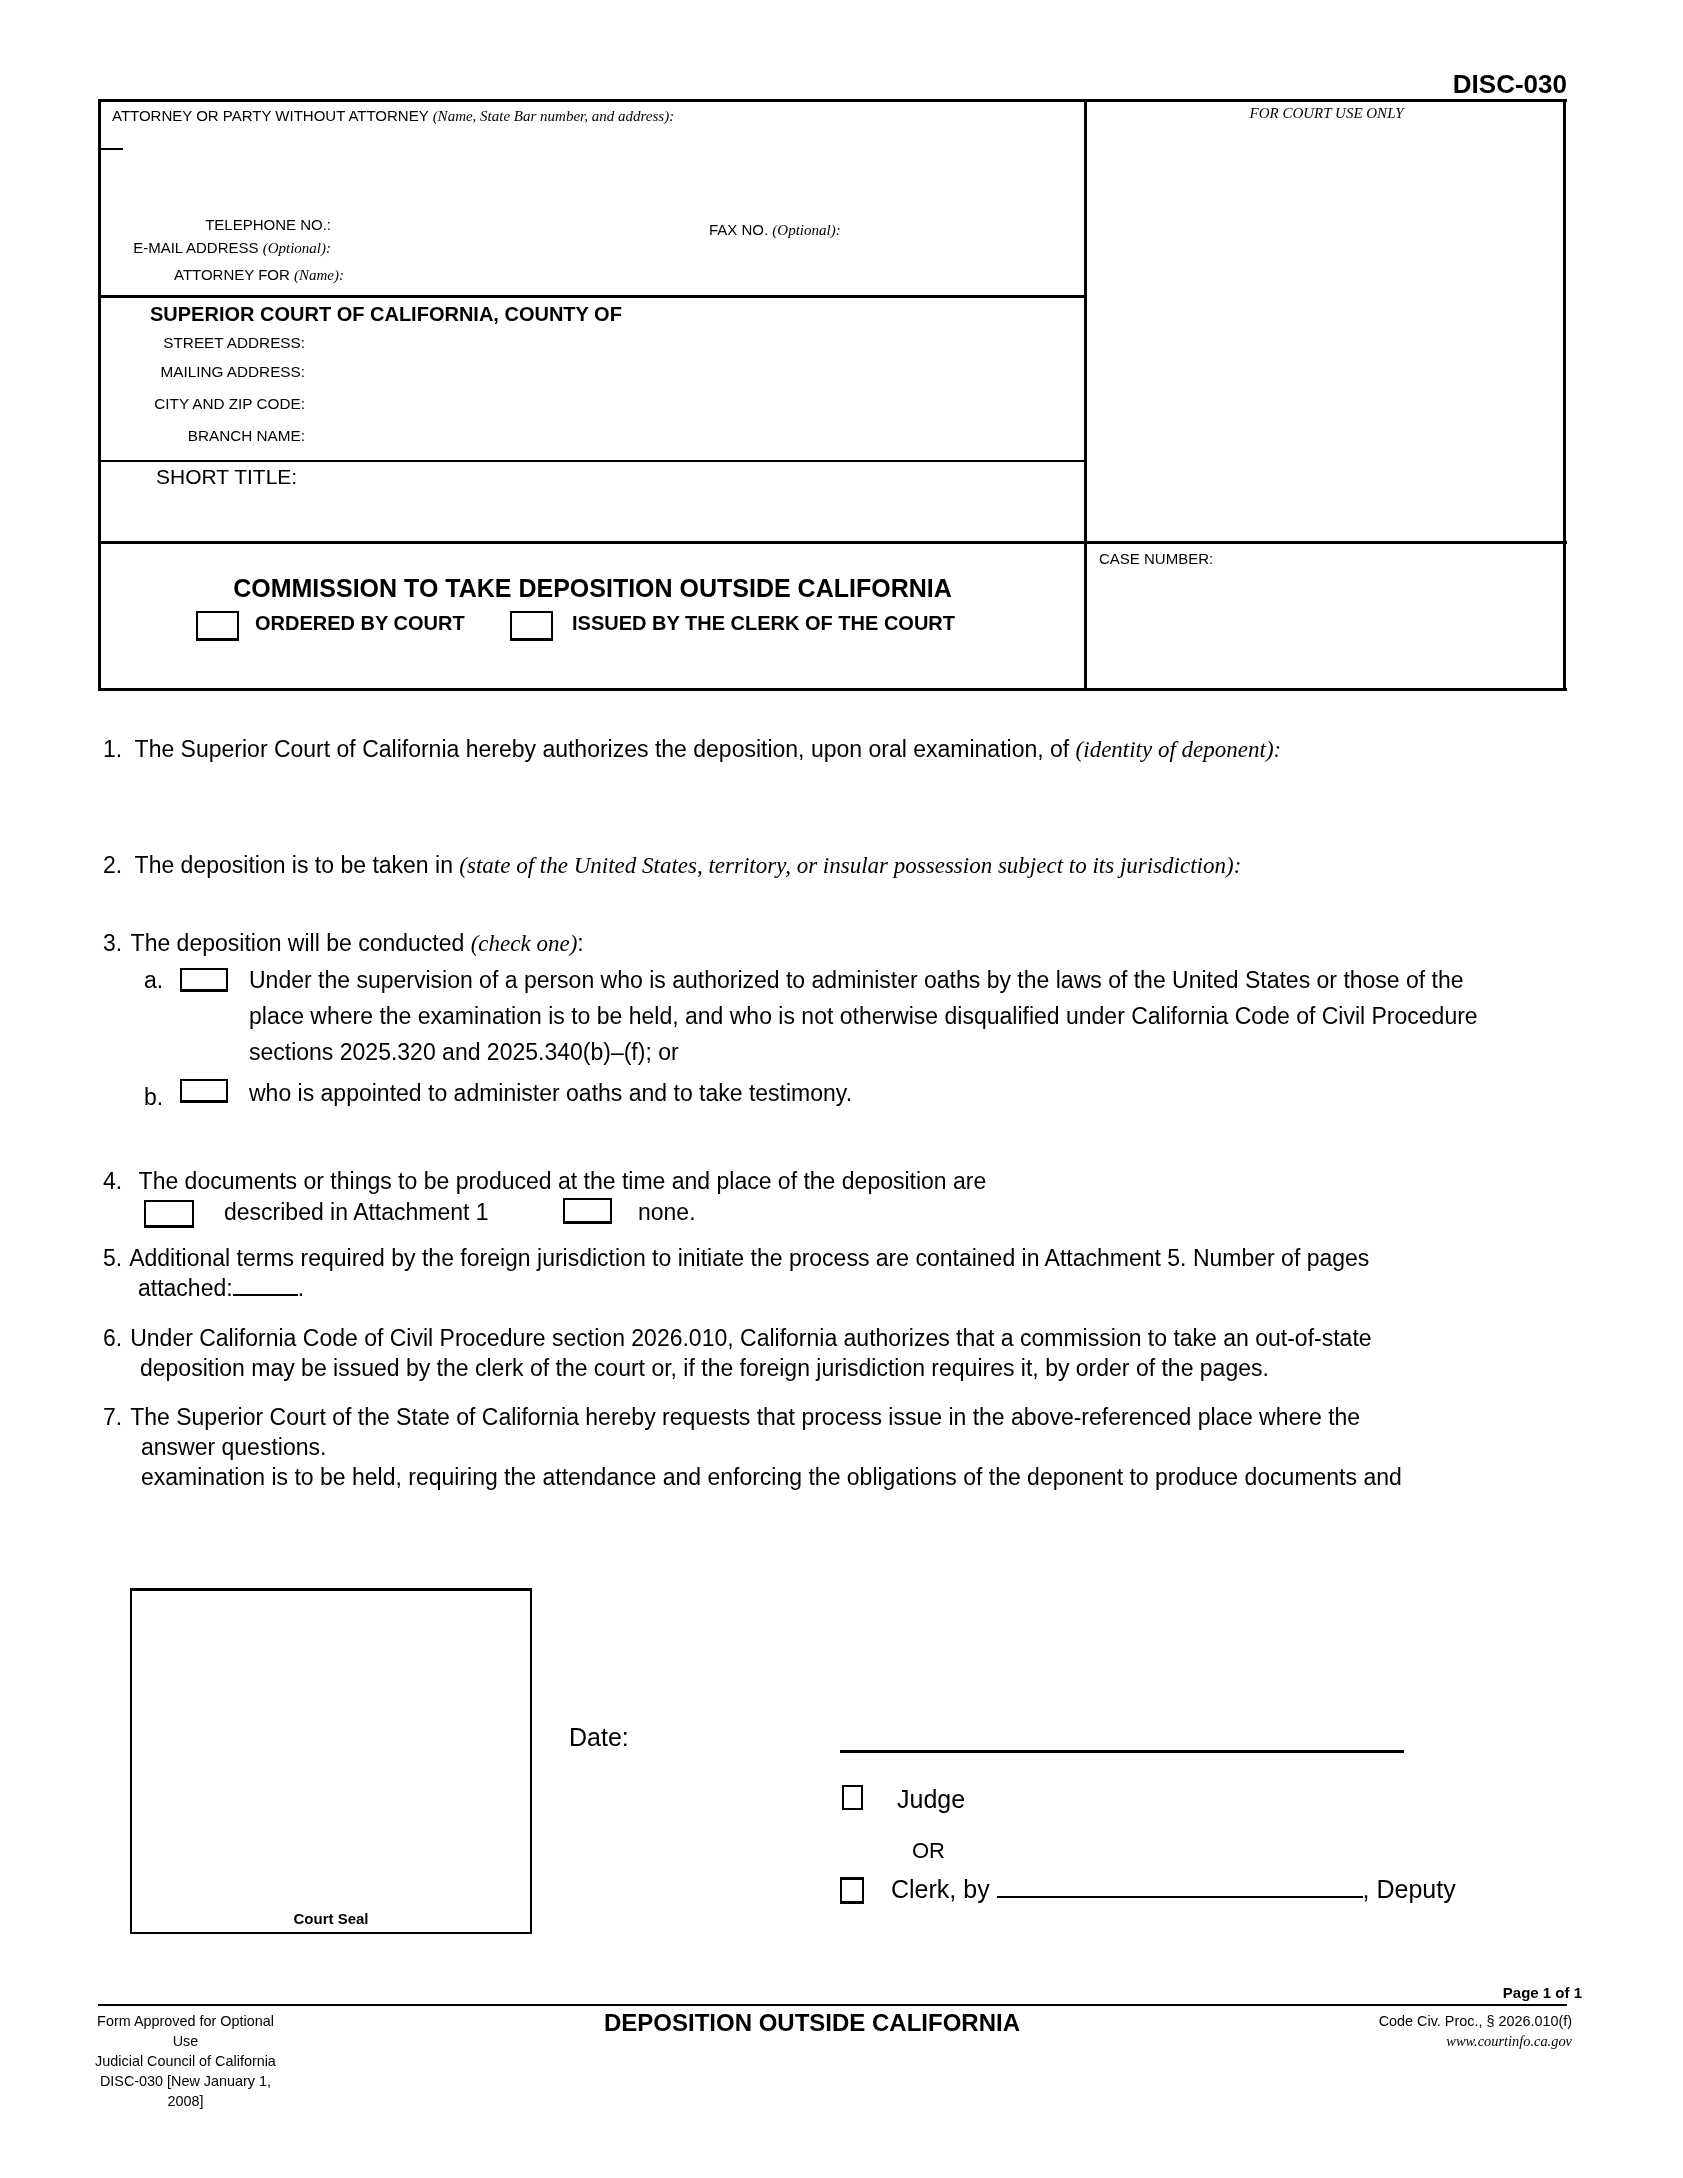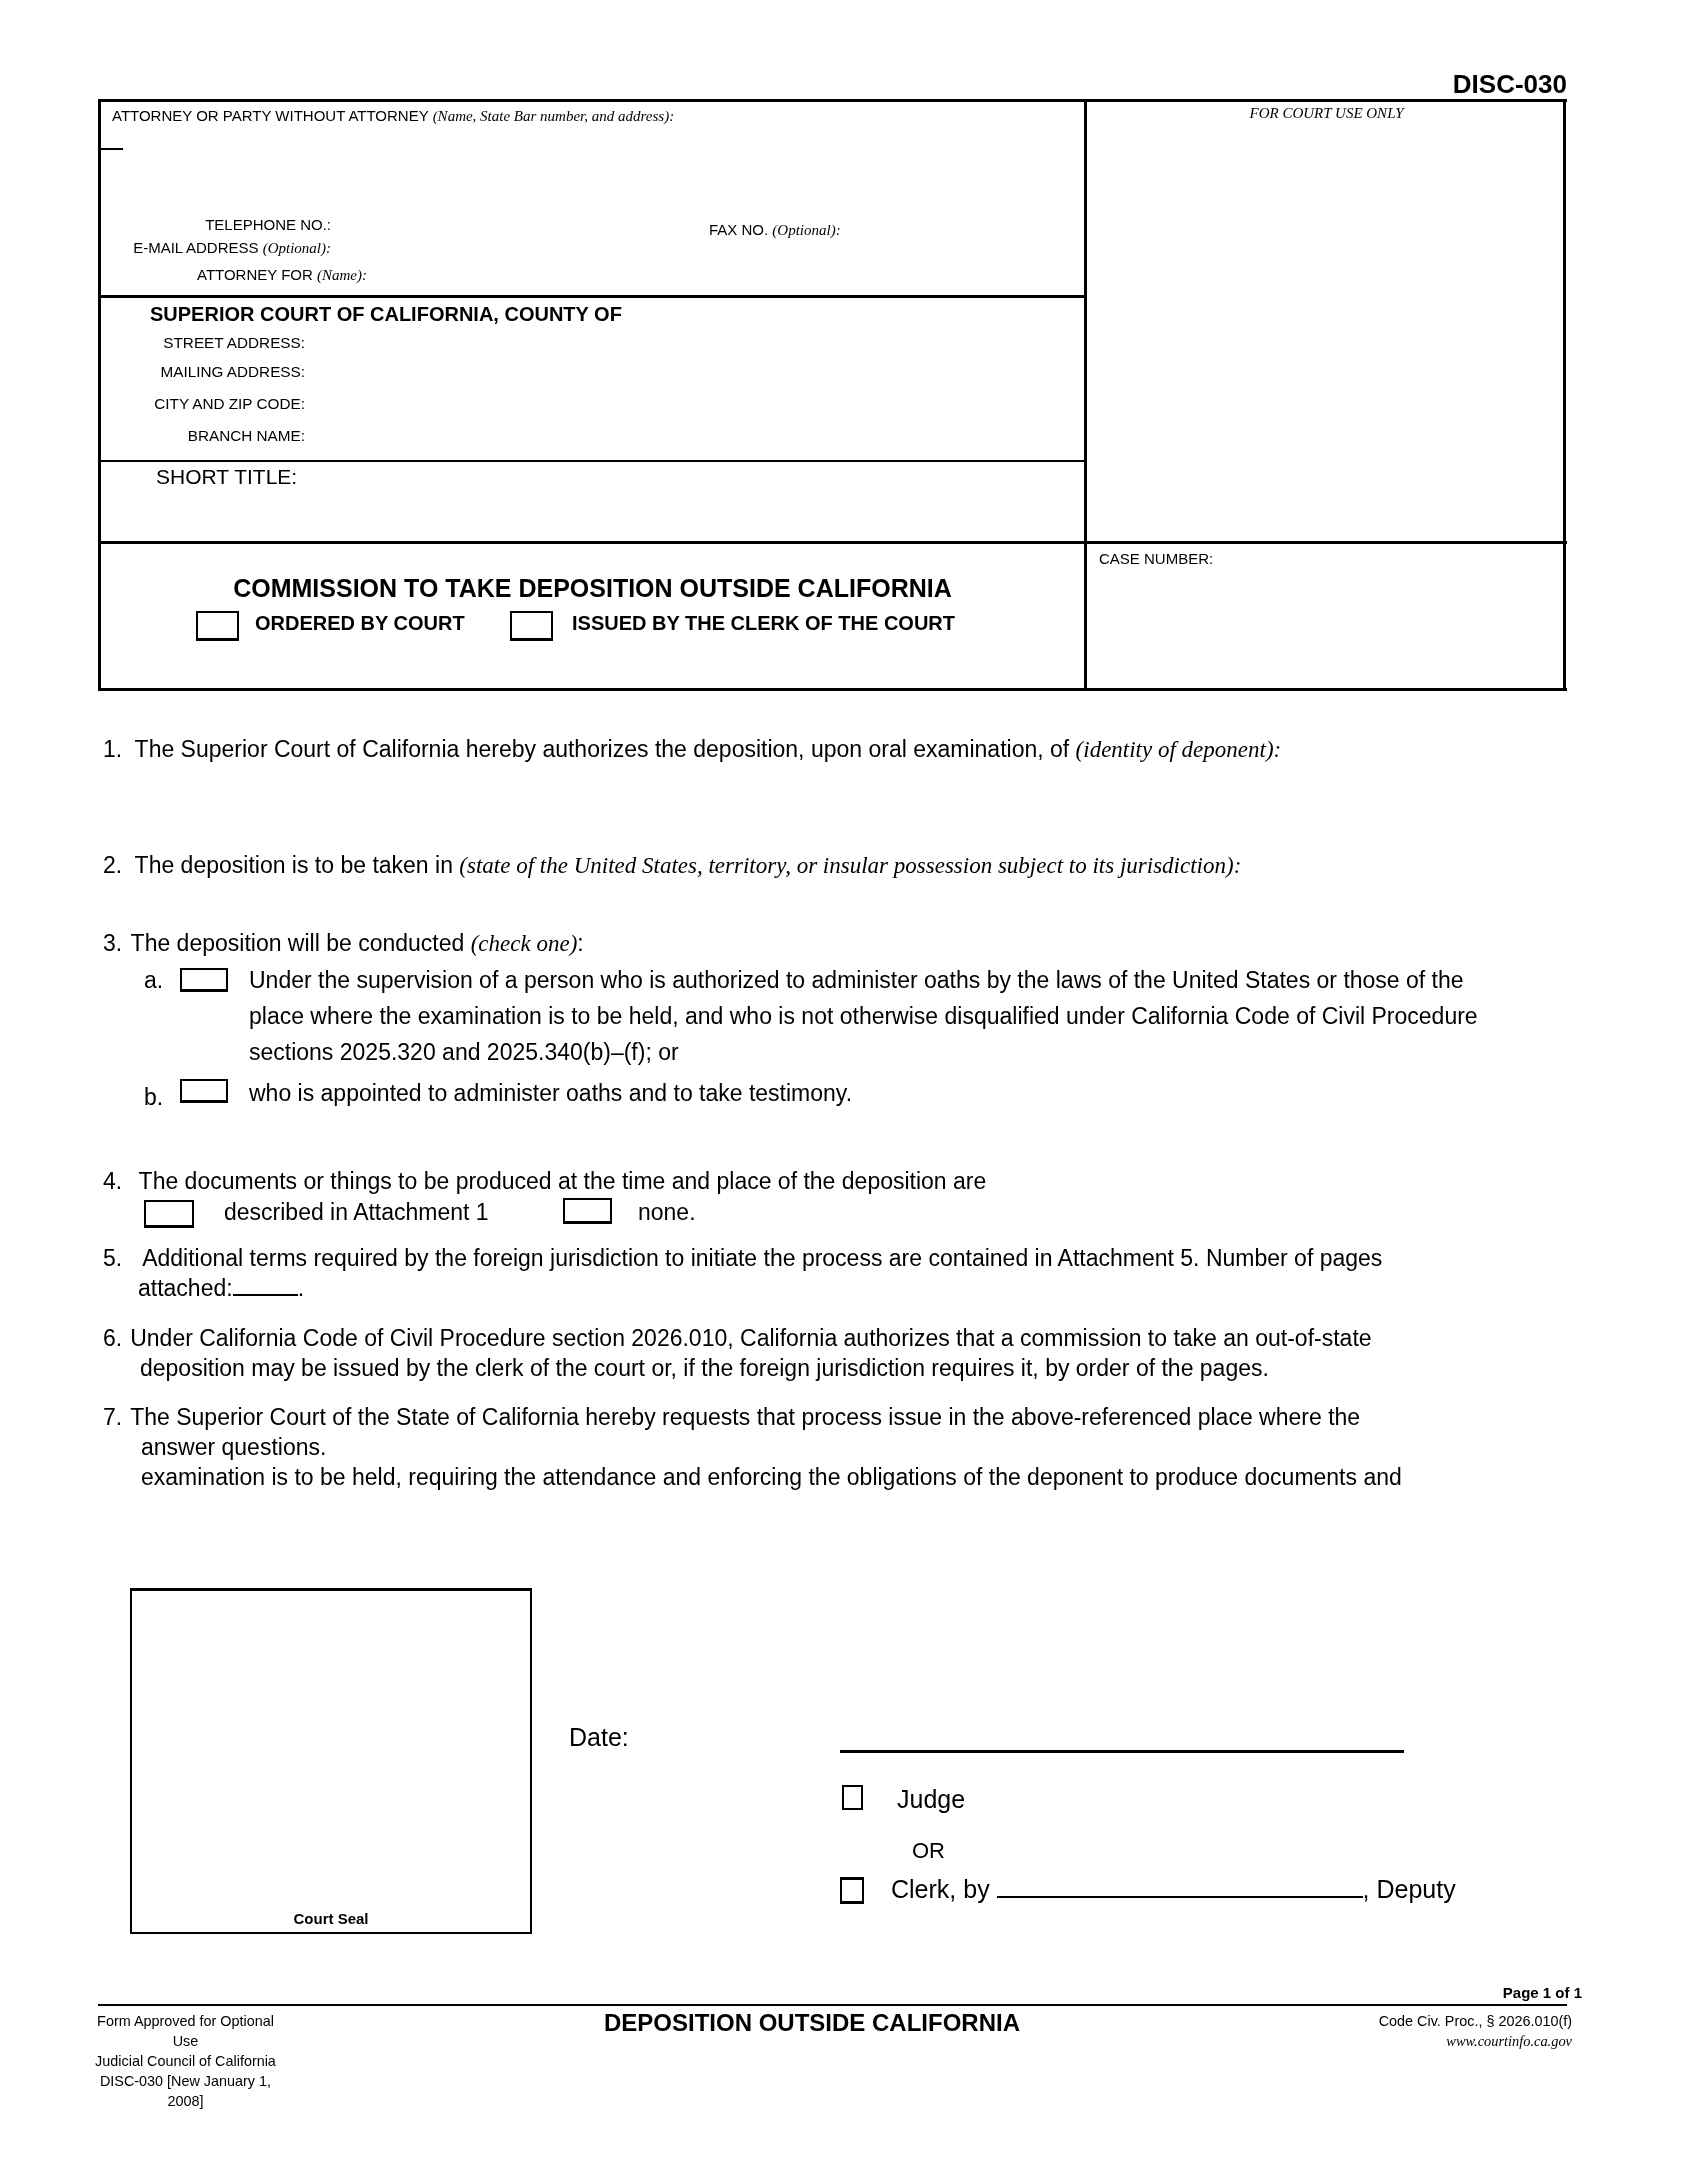--- a/index.html
+++ b/index.html
@@ -47,21 +47,21 @@
   <span class="it">(Optional):</span>
 </div>
 <input class="field" style="left: 866px; top: 218px; width: 208px; height: 22px;">
 
 <div class="abs small right" style="left:99px; width:232px; top:239px;">
   <span>E-MAIL ADDRESS</span>
   <span class="it">(Optional):</span>
 </div>
 <input class="field" style="left: 342px; top: 236px; width: 733px; height: 22px;">
 
-<div class="abs small right" style="left:105px; width:232px; top:266px;padding-left:30px;">
+<div class="abs small right" style="left:82px; width:232px; top:266px;padding-left:30px;">
   <span>ATTORNEY FOR</span>
   <span class="it">(Name):</span>
 </div>
 <input class="field" style="left: 342px; top: 263px; width: 733px; height: 22px;">
 
 <div class="abs small it center" style="left:1087px; width:479px; top:105px;">FOR COURT USE ONLY</div>
 
 <div class="abs b" style="left:150px; top:303px; font-size:20px;">SUPERIOR COURT OF CALIFORNIA, COUNTY OF</div>
 <input class="field" style="left: 673px; top: 303px; width: 396px; height: 24px;">
 
@@ -119,21 +119,21 @@
 <div class="abs body-text" style="left:103px; top:1163px; white-space:nowrap;">
   <span>4.</span>
   <span style="margin-left:10px">The documents or things to be produced at the time and place of the deposition are</span>
 </div>
 <div class="cb" style="left:144px; top:1200px; width:50px; height:28px;"></div>
 <div class="abs body-text" style="left:224px; top:1194px;">described in Attachment 1</div>
 <div class="cb" style="left:563px; top:1198px; width:49px; height:26px;"></div>
 <div class="abs body-text" style="left:638px; top:1194px;">none.</div>
 
 <div class="abs body-text" style="left:103px; top:1243px; white-space:nowrap; line-height:30px;">
-  <div><span>5.</span><span style="margin-left:20px">Additional terms required by the foreign jurisdiction to initiate the process are contained in Attachment 5.  Number of pages</span></div>
+  <div><span>5.</span><span style="margin-left:7px">Additional terms required by the foreign jurisdiction to initiate the process are contained in Attachment 5.  Number of pages</span></div>
   <div style="margin-left:35px;"><span>attached:</span><span style="display:inline-block; width:65px; border-bottom:2px solid #000; height:20px; vertical-align:baseline;"></span><span>.</span></div>
 </div>
 
 <div class="abs body-text" style="left:103px; top:1323px; white-space:nowrap; line-height:30px;">
   <div><span>6.</span><span style="margin-left:8px">Under California Code of Civil Procedure section 2026.010, California authorizes that a commission to take an out-of-state</span></div>
   <div style="margin-left:37px;">deposition may be issued by the clerk of the court or, if the foreign jurisdiction requires it, by order of the pages.</div>
 </div>
 
 <div class="abs body-text" style="left:103px; top:1402px; white-space:nowrap; line-height:30px;">
   <div><span>7.</span><span style="margin-left:8px">The Superior Court of the State of California hereby requests that process issue in the above-referenced place where the</span></div>

